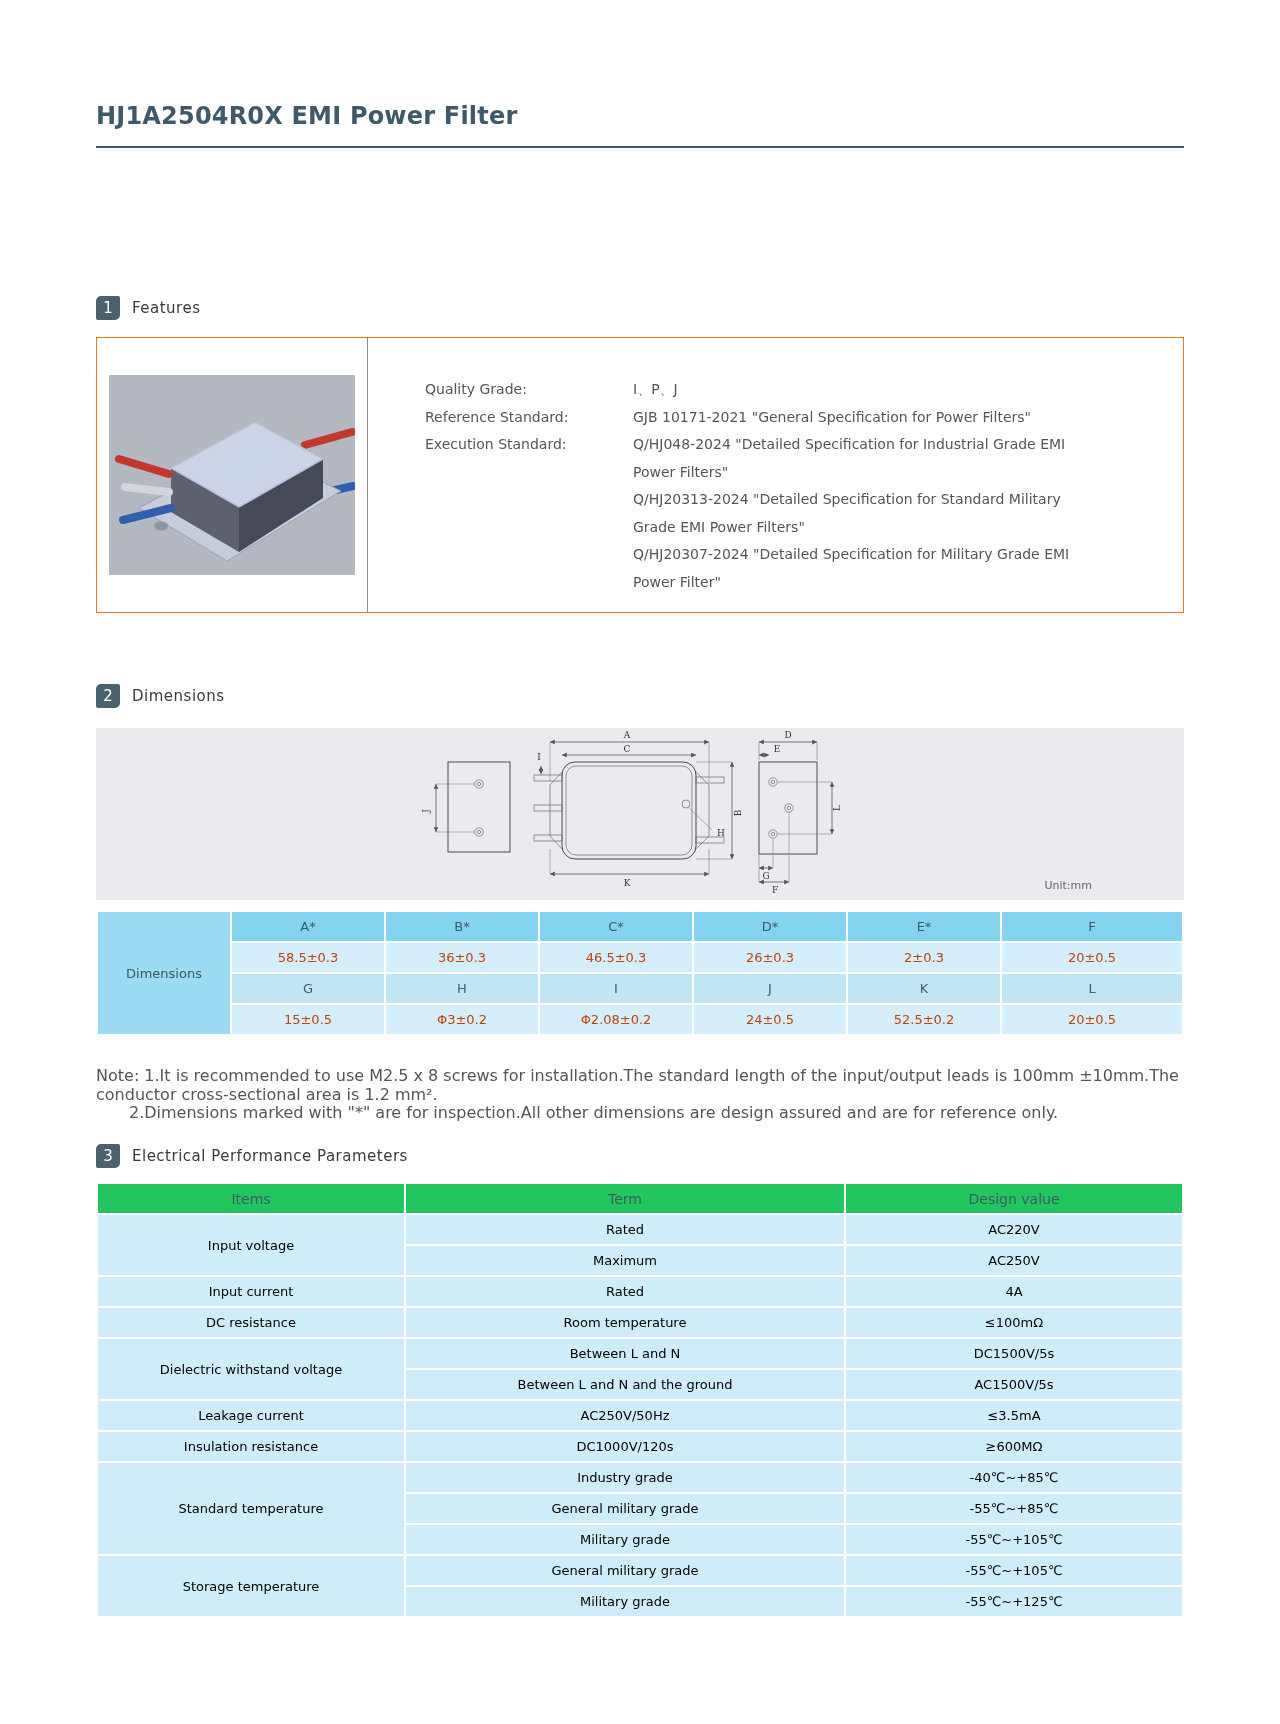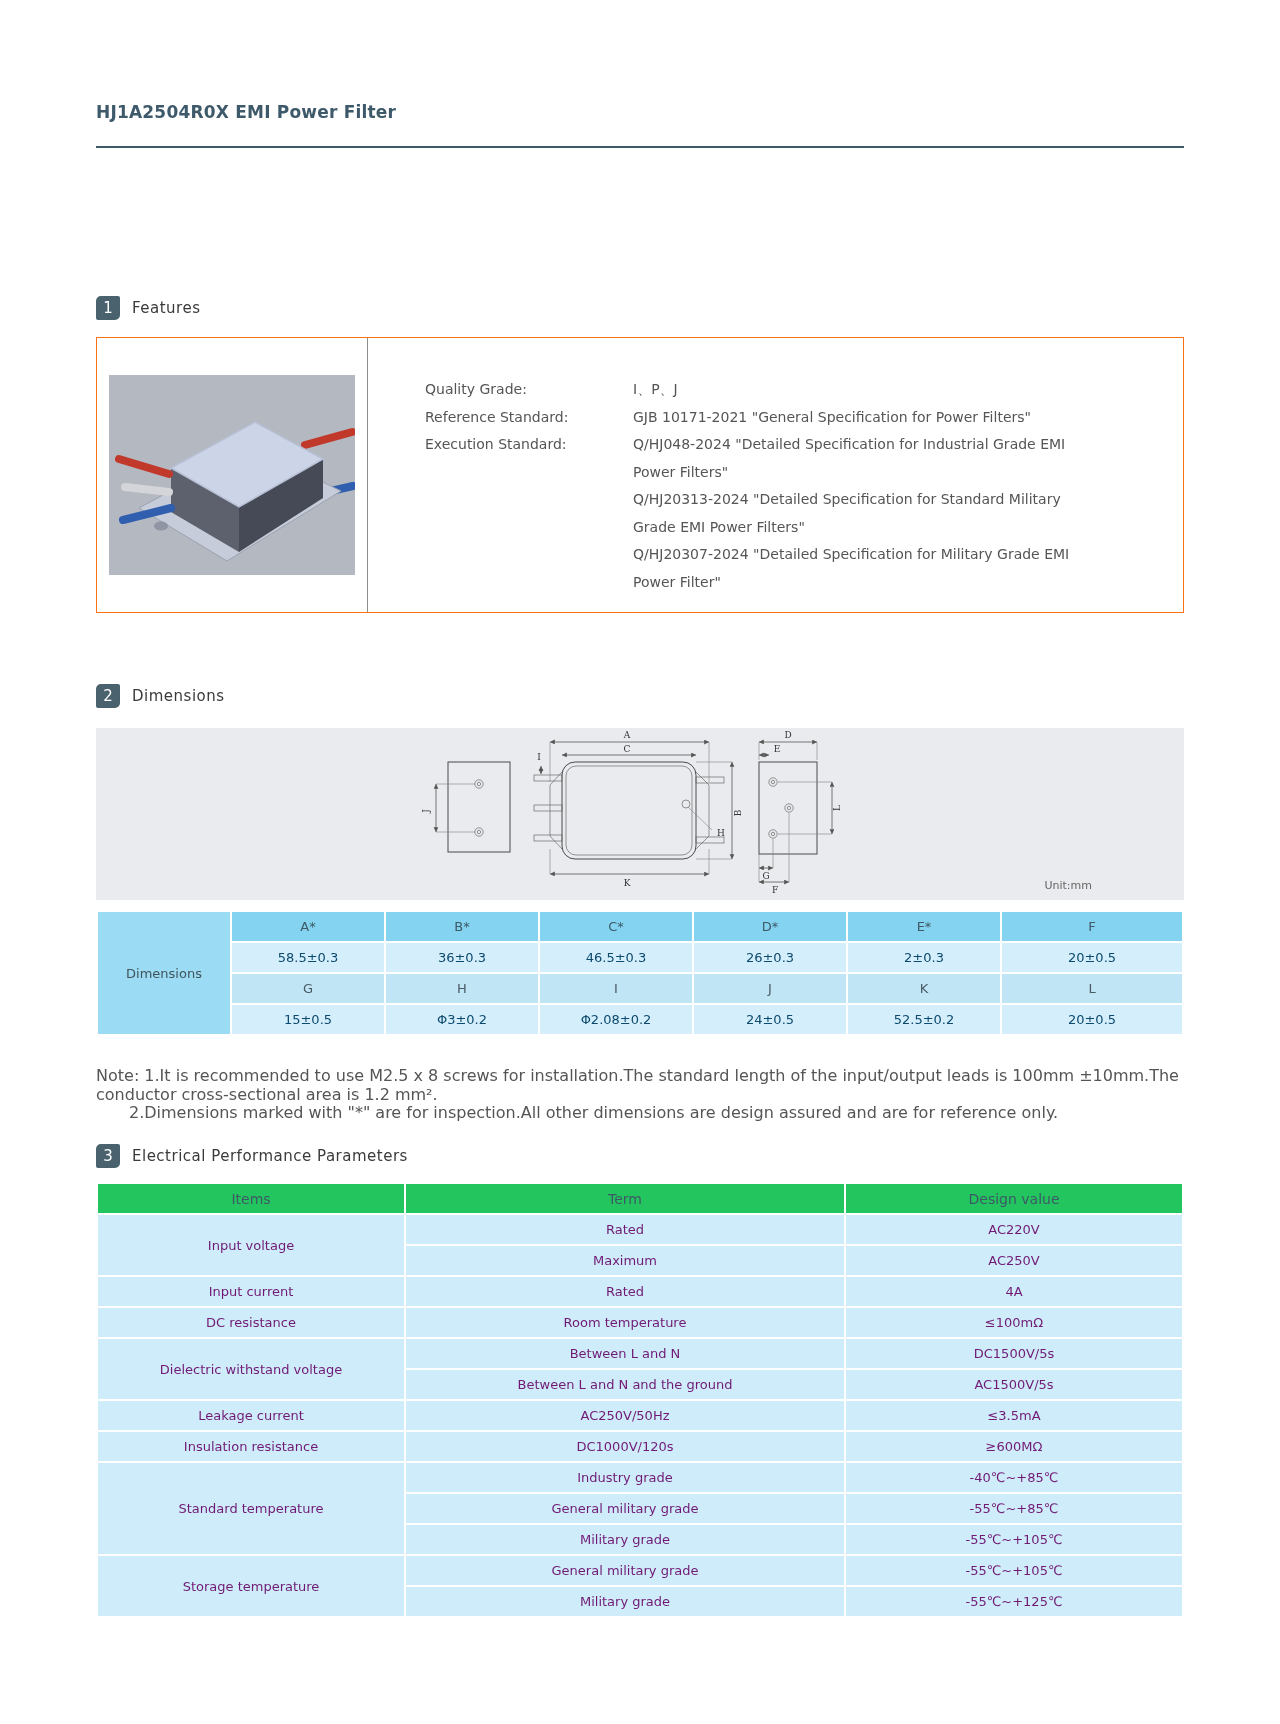--- a/index.html
+++ b/index.html
@@ -1,20 +1,20 @@
 <!DOCTYPE html>
 <html><head>
 <meta charset="utf-8">
 <style>
   html,body{margin:0;padding:0;background:#fff;}
   .page{position:relative;width:1280px;height:1724px;background:#ffffff;
         font-family:"DejaVu Sans","Liberation Sans",sans-serif;color:#555;overflow:hidden;}
 
   
-  .doc-title{position:absolute;left:96px;top:102px;font-size:17px;font-weight:bold;color:#3e5a6a;letter-spacing:0.2px;}
+  .doc-title{position:absolute;left:96px;top:102px;font-size:24px;font-weight:bold;color:#3e5a6a;letter-spacing:0.2px;}
   .title-rule{position:absolute;left:96px;top:146px;width:1088px;height:2px;background:#3e5a6a;}
 
   
   .sec{position:absolute;left:96px;display:flex;align-items:center;gap:12px;}
   .sec-badge{width:24px;height:24px;background:#4a616e;color:#fff;font-size:15px;
              display:flex;align-items:center;justify-content:center;border-radius:5px 2px 5px 2px;}
   .sec-title{font-size:15px;color:#3a3a3a;letter-spacing:0.5px;}
 
   
   .feat-box{position:absolute;left:96px;top:337px;width:1088px;height:276px;
@@ -37,28 +37,28 @@
   svg .dlabel{font-family:"DejaVu Serif","Liberation Serif",serif;font-size:9px;fill:#333;}
 
   
   table{border-collapse:separate;border-spacing:2px;table-layout:fixed;}
   td,th{text-align:center;vertical-align:middle;font-weight:normal;overflow:hidden;}
   .dim-table{position:absolute;left:96px;top:910px;width:1088px;}
   .dim-table td{height:27px;font-size:13px;}
   .hdr{background:#84d3f0;color:#3d5a66;font-size:13.5px;}
   .lbl-cell{background:#9bdcf4;color:#42545d;font-size:14px;}
   .letter-row td{background:#c0e6f6;color:#4a5a63;}
-  .value-row td{background:#d4eefb;color:#0c4a6e;}
+  .value-row td{background:#d4eefb;color:#c2410c;}
 
   .notes{position:absolute;left:96px;top:1036px;font-size:16px;line-height:18.5px;color:#555;width:1110px;margin-top:31px;}
   .note2{padding-left:33px;}
 
   .ele-table{position:absolute;left:96px;top:1182px;width:1088px;}
   .ele-table th{height:27px;background:#22c55e;color:#3d5a66;font-size:14px;}
-  .ele-table td{height:27px;background:#cfecfa;color:#701a75;font-size:13px;}
+  .ele-table td{height:27px;background:#cfecfa;color:#000000;font-size:13px;}
 </style>
 </head>
 <body>
 
 <div class="page">
 
   <div class="doc-title">HJ1A2504R0X EMI Power Filter</div>
   <div class="title-rule"></div>
 
   <div class="sec" style="top:296px;">

